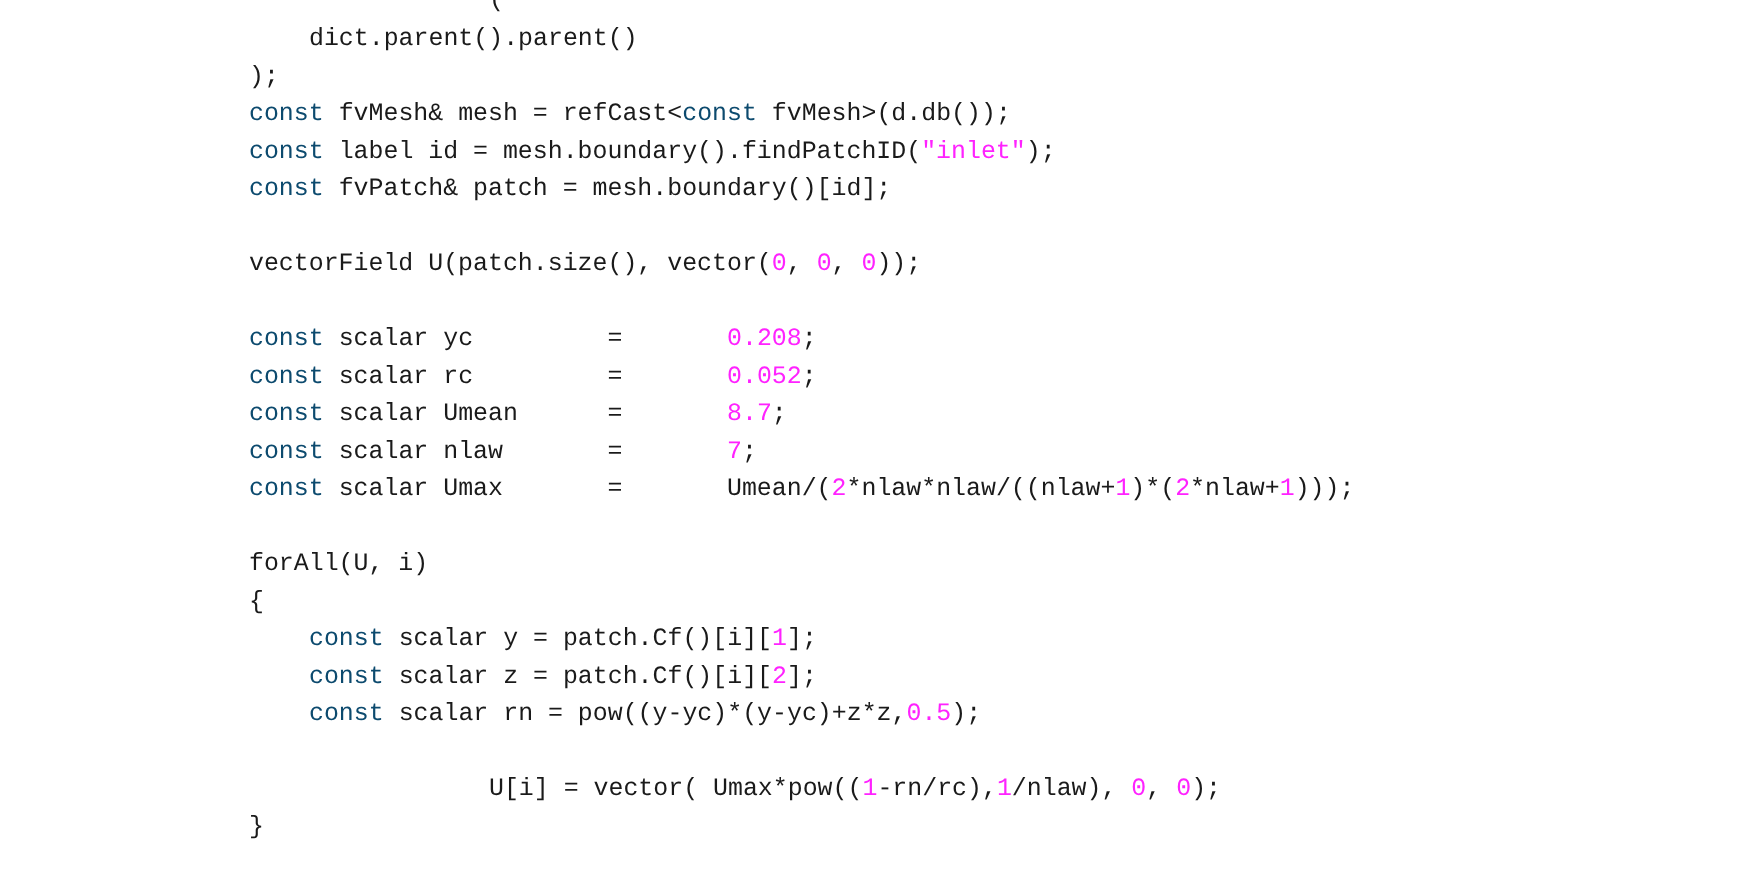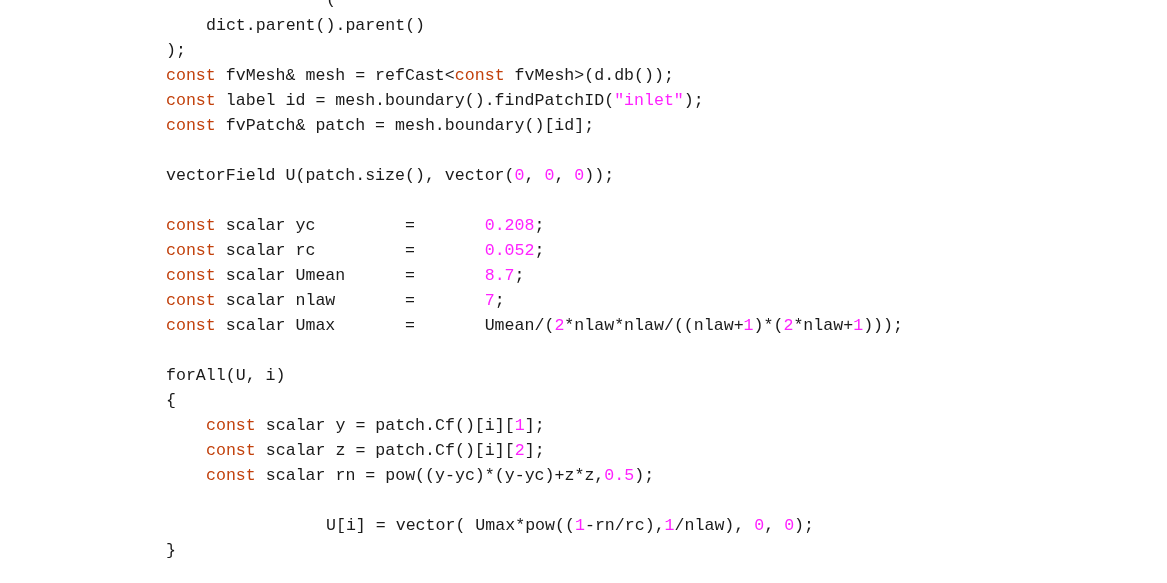--- a/index.html
+++ b/index.html
@@ -4,20 +4,20 @@
 <style>
   html, body { margin:0; padding:0; background:#ffffff; }
   body { width:1167px; height:583px; overflow:hidden; position:relative; }
   .code {
     position:absolute; left:166px; top:0;
     font-family:"Liberation Mono","DejaVu Sans Mono",monospace;
     font-size:16.6px; color:#1a1a1a;
     white-space:pre;
   }
   .line { position:absolute; left:0; height:25px; line-height:25px; white-space:pre; }
-  .kw { color:#c2410c; }
+  .kw { color:#0c4a6e; }
   .num { color:#ff22ff; }
   .str { color:#ff22ff; }
 </style>
 </head>
 <body>
 
 <div class="code" id="code"><div class="line" style="top: -13px; left: 160px;"><span>(</span></div><div class="line" style="top: 13px; left: 40px;"><span>dict.parent().parent()</span></div><div class="line" style="top: 38px; left: 0px;"><span>);</span></div><div class="line" style="top: 63px; left: 0px;"><span class="kw">const</span><span> fvMesh&amp; mesh = refCast&lt;</span><span class="kw">const</span><span> fvMesh&gt;(d.db());</span></div><div class="line" style="top: 88px; left: 0px;"><span class="kw">const</span><span> label id = mesh.boundary().findPatchID(</span><span class="str">"inlet"</span><span>);</span></div><div class="line" style="top: 113px; left: 0px;"><span class="kw">const</span><span> fvPatch&amp; patch = mesh.boundary()[id];</span></div><div class="line" style="top: 163px; left: 0px;"><span>vectorField U(patch.size(), vector(</span><span class="num">0</span><span>, </span><span class="num">0</span><span>, </span><span class="num">0</span><span>));</span></div><div class="line" style="top: 213px; left: 0px;"><span class="kw">const</span><span> scalar yc         =       </span><span class="num">0.208</span><span>;</span></div><div class="line" style="top: 238px; left: 0px;"><span class="kw">const</span><span> scalar rc         =       </span><span class="num">0.052</span><span>;</span></div><div class="line" style="top: 263px; left: 0px;"><span class="kw">const</span><span> scalar Umean      =       </span><span class="num">8.7</span><span>;</span></div><div class="line" style="top: 288px; left: 0px;"><span class="kw">const</span><span> scalar nlaw       =       </span><span class="num">7</span><span>;</span></div><div class="line" style="top: 313px; left: 0px;"><span class="kw">const</span><span> scalar Umax       =       Umean/(</span><span class="num">2</span><span>*nlaw*nlaw/((nlaw+</span><span class="num">1</span><span>)*(</span><span class="num">2</span><span>*nlaw+</span><span class="num">1</span><span>)));</span></div><div class="line" style="top: 363px; left: 0px;"><span>forAll(U, i)</span></div><div class="line" style="top: 388px; left: 0px;"><span>{</span></div><div class="line" style="top: 413px; left: 40px;"><span class="kw">const</span><span> scalar y = patch.Cf()[i][</span><span class="num">1</span><span>];</span></div><div class="line" style="top: 438px; left: 40px;"><span class="kw">const</span><span> scalar z = patch.Cf()[i][</span><span class="num">2</span><span>];</span></div><div class="line" style="top: 463px; left: 40px;"><span class="kw">const</span><span> scalar rn = pow((y-yc)*(y-yc)+z*z,</span><span class="num">0.5</span><span>);</span></div><div class="line" style="top: 513px; left: 160px;"><span>U[i] = vector( Umax*pow((</span><span class="num">1</span><span>-rn/rc),</span><span class="num">1</span><span>/nlaw), </span><span class="num">0</span><span>, </span><span class="num">0</span><span>);</span></div><div class="line" style="top: 538px; left: 0px;"><span>}</span></div></div>
 
 </body></html>

